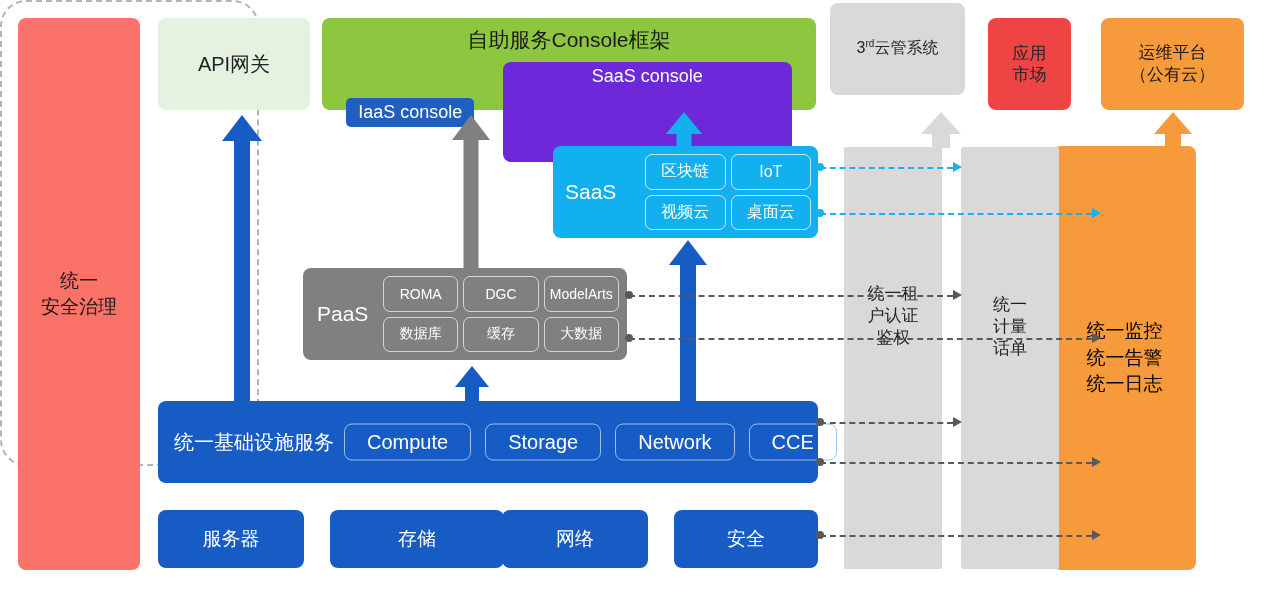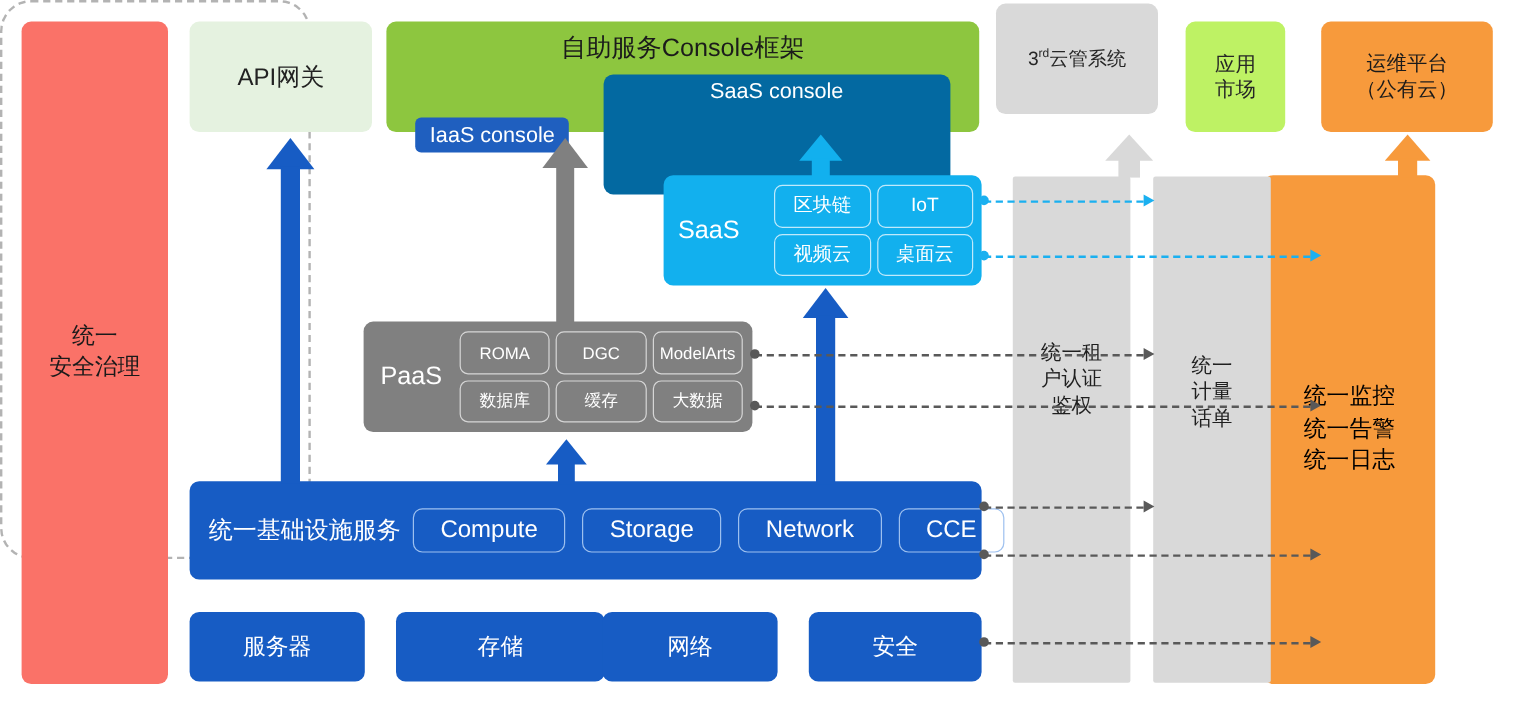--- a/index.html
+++ b/index.html
@@ -39,31 +39,31 @@
   .console-chips{
     position:absolute;left:0;top:44px;width:100%;
     display:flex;justify-content:space-around;align-items:center;padding:0 10px;box-sizing:border-box;
   }
   .chip{
     border-radius:5px;color:#fff;font-size:18px;
     padding:4px 12px;white-space:nowrap;
   }
   .chip.iaas{background:#1f5fbf;}
   .chip.paas{background:#8c8c8c;}
-  .chip.saas{background:#0369a1;}
+  .chip.saas{background:#6d28d9;}
 
   
   .cloudmgmt{
     left:830px;top:3px;width:135px;height:92px;
     background:#d9d9d9;border-radius:8px;color:#262626;font-size:16px;
   }
   .cloudmgmt sup{font-size:10px;vertical-align:super;}
   .appmarket{
     left:988px;top:18px;width:83px;height:92px;
-    background:#bef264;border-radius:8px;color:#262626;font-size:17px;line-height:1.25;
+    background:#ef4444;border-radius:8px;color:#262626;font-size:17px;line-height:1.25;
   }
 
   
   .ops-top{
     left:1101px;top:18px;width:143px;height:92px;
     background:#f79a3c;border-radius:8px;color:#1a1a1a;font-size:17px;line-height:1.3;
   }
   .ops-col{
     left:1053px;top:146px;width:143px;height:424px;
     background:#f79a3c;border-radius:8px;color:#000000;font-size:19px;line-height:1.4;

